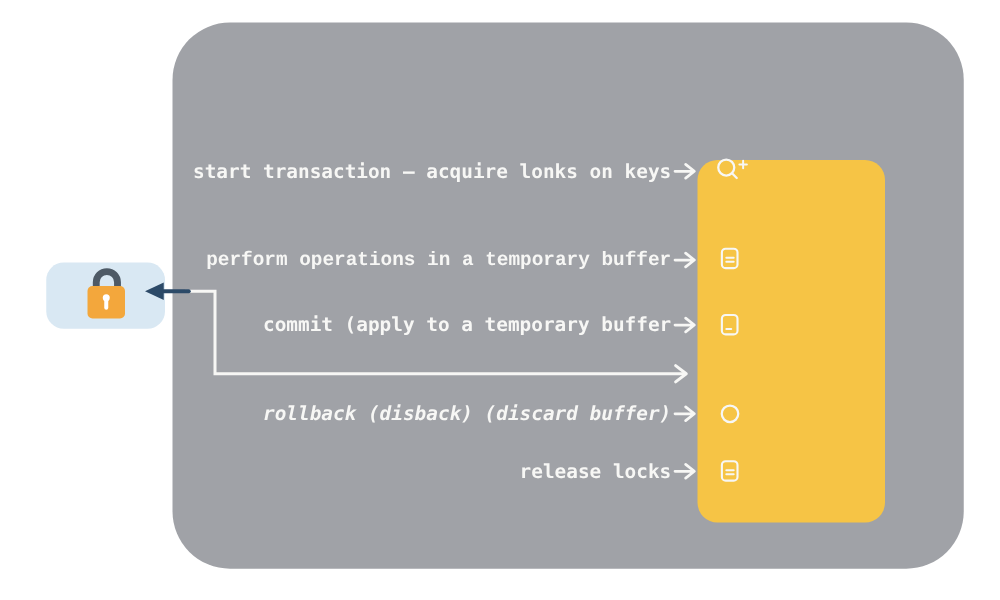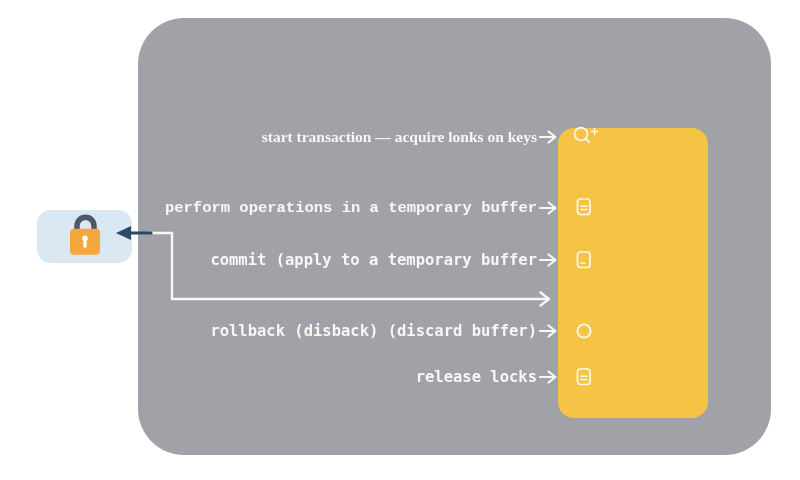--- a/index.html
+++ b/index.html
@@ -21,24 +21,24 @@
   .yellow-panel{position:absolute;left:558px;top:128px;width:150px;height:290px;
     background:var(--panel-yellow);border-radius:16px;}
 
   .lock-card{position:absolute;left:37px;top:210px;width:95px;height:53px;
     background:var(--card-blue);border-radius:14px;}
   .lock-card svg{position:absolute;left:50%;top:50%;transform:translate(-50%,-54%);}
 
   .step-label{position:absolute;right:263px;height:22px;line-height:22px;
     color:var(--text-white);font-size:15.5px;font-weight:bold;white-space:nowrap;
     letter-spacing:0;}
-  .step-1{top:126px;font-family:Liberation Serif, serif;}
+  .step-1{top:126px;}
   .step-2{top:197px;font-family:Liberation Mono, monospace;}
   .step-3{top:249px;}
-  .step-4{top:320px;}
+  .step-4{top:320px;font-style:italic;}
   .step-5{top:366px;}
 
   .overlay{position:absolute;left:0;top:0;width:800px;height:480px;pointer-events:none;}
 
   .panel-icon{position:absolute;pointer-events:none;}
   .icon-1{left:569px;top:122px;}
   .icon-2{left:572px;top:195px;}
   .icon-3{left:572px;top:248px;}
   .icon-4{left:572px;top:319px;}
   .icon-5{left:572px;top:365px;}

